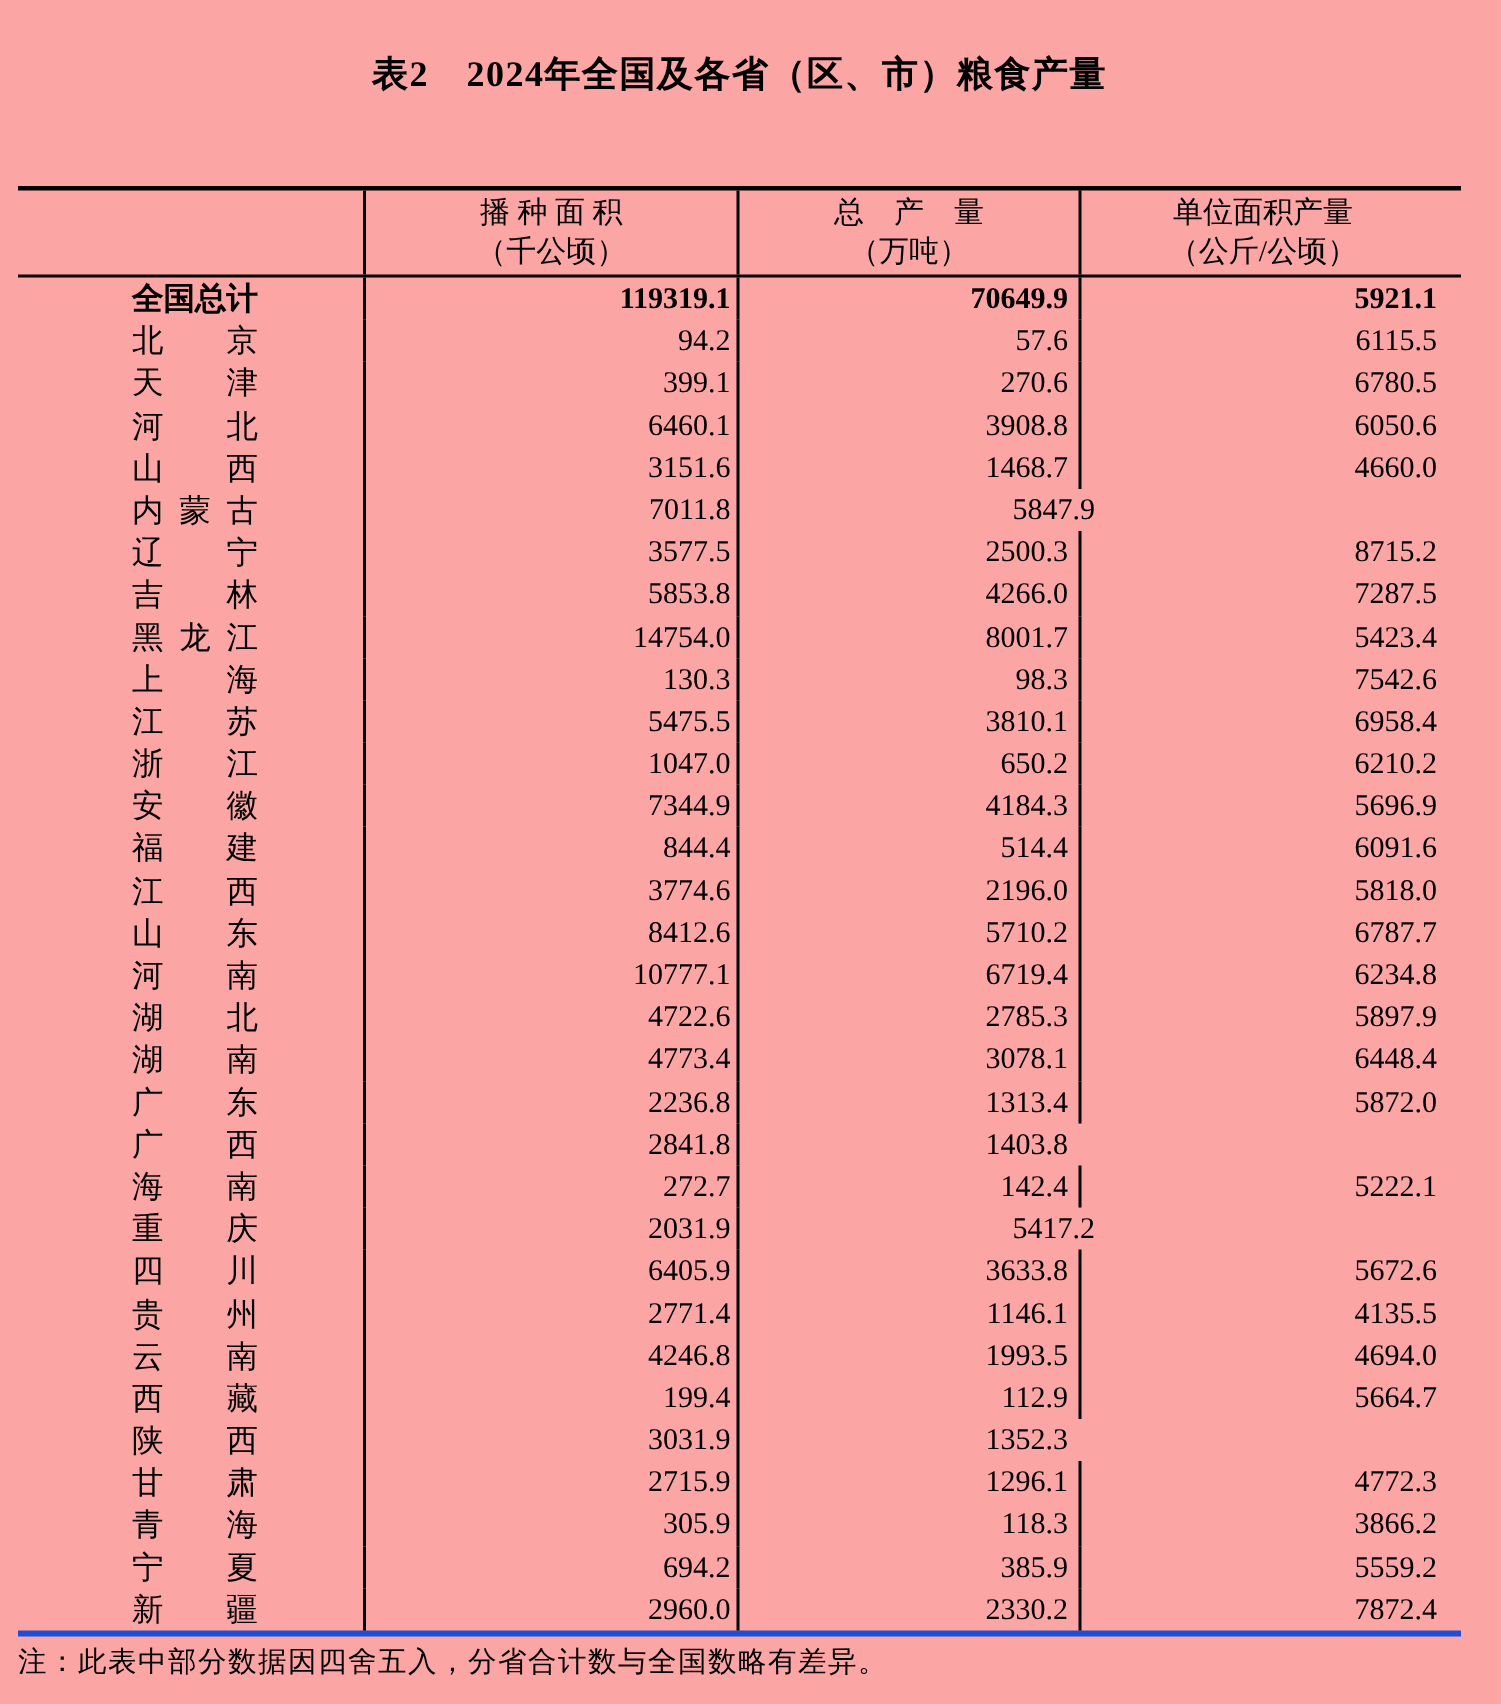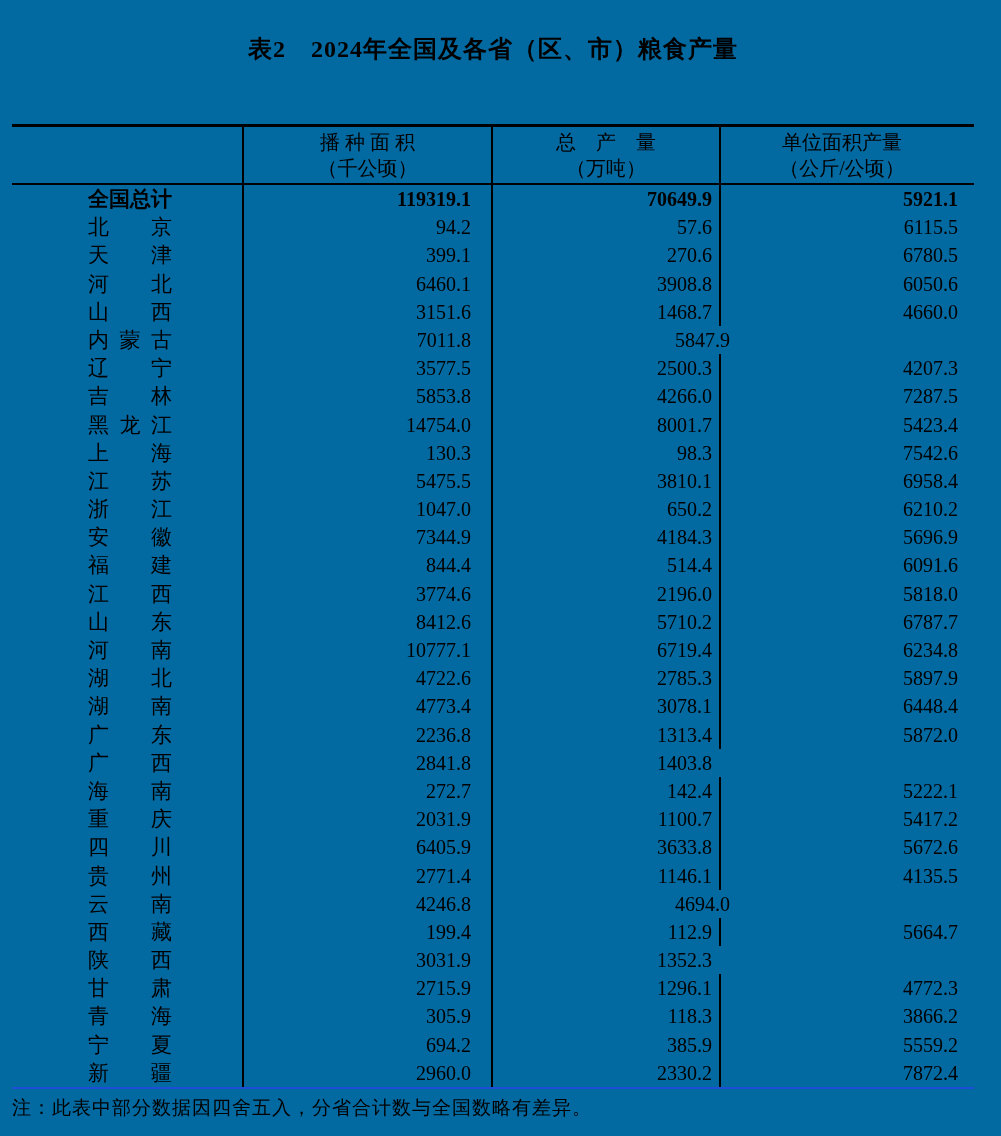--- a/index.html
+++ b/index.html
@@ -10,41 +10,41 @@
   body {
     width: 1001px;
     height: 1136px;
     font-family: "Liberation Serif", "DejaVu Serif", serif;
     color: #000000;
   }
   .page {
     position: relative;
     width: 1001px;
     height: 1136px;
-    background: #0369a1;
+    background: #fca5a5;
     overflow: hidden;
   }
   .doc-title {
     position: absolute;
     top: 33px;
     left: 12px;
     width: 962px;
     text-align: center;
     font-size: 24px;
     font-weight: bold;
     letter-spacing: 1px;
     white-space: nowrap;
   }
   .grain-table {
     position: absolute;
     left: 12px;
     top: 124px;
     width: 962px;
     border-top: 3px solid #000;
-    border-bottom: 2px solid #1d4ed8;
+    border-bottom: 4px solid #1d4ed8;
     box-sizing: content-box;
   }
   .header-row {
     display: flex;
     height: 56px;
     border-bottom: 2px solid #000;
   }
   .body-rows .data-row {
     display: flex;
     height: 28.2px;
@@ -76,21 +76,21 @@
   .region-name {
     display: inline-block;
     width: 84px;
     text-align: justify;
     text-align-last: justify;
   }
   .num-cell {
     text-align: right;
     font-size: 20px;
   }
-  .c2.num-cell { padding-right: 20px; }
+  .c2.num-cell { padding-right: 4px; }
   .c3.num-cell { padding-right: 7px; padding-left: 36px; }
   .c4.num-cell { padding-right: 5px; }
   .data-row.bold { font-weight: bold; }
   .table-note {
     position: absolute;
     left: 12px;
     top: 1095px;
     width: 980px;
     font-size: 19px;
     letter-spacing: 1px;
@@ -175,21 +175,21 @@
     <div class="cell c2 num-cell">7011.8</div>
     <div class="cell c4 num-cell">5847.9</div>
   </div>
 
   <div class="data-row">
     <div class="cell c1 region-cell">
       <span class="region-name">辽宁</span>
     </div>
     <div class="cell c2 num-cell">3577.5</div>
     <div class="cell c3 num-cell">2500.3</div>
-    <div class="cell c4 num-cell">4207.3</div>
+    <div class="cell c4 num-cell">8715.2</div>
   </div>
 
   <div class="data-row">
     <div class="cell c1 region-cell">
       <span class="region-name">吉林</span>
     </div>
     <div class="cell c2 num-cell">5853.8</div>
     <div class="cell c3 num-cell">4266.0</div>
     <div class="cell c4 num-cell">7287.5</div>
   </div>
@@ -317,21 +317,20 @@
     <div class="cell c2 num-cell">272.7</div>
     <div class="cell c3 num-cell">142.4</div>
     <div class="cell c4 num-cell">5222.1</div>
   </div>
 
   <div class="data-row">
     <div class="cell c1 region-cell">
       <span class="region-name">重庆</span>
     </div>
     <div class="cell c2 num-cell">2031.9</div>
-    <div class="cell c3 num-cell">1100.7</div>
     <div class="cell c4 num-cell">5417.2</div>
   </div>
 
   <div class="data-row">
     <div class="cell c1 region-cell">
       <span class="region-name">四川</span>
     </div>
     <div class="cell c2 num-cell">6405.9</div>
     <div class="cell c3 num-cell">3633.8</div>
     <div class="cell c4 num-cell">5672.6</div>
@@ -344,20 +343,21 @@
     <div class="cell c2 num-cell">2771.4</div>
     <div class="cell c3 num-cell">1146.1</div>
     <div class="cell c4 num-cell">4135.5</div>
   </div>
 
   <div class="data-row">
     <div class="cell c1 region-cell">
       <span class="region-name">云南</span>
     </div>
     <div class="cell c2 num-cell">4246.8</div>
+    <div class="cell c3 num-cell">1993.5</div>
     <div class="cell c4 num-cell">4694.0</div>
   </div>
 
   <div class="data-row">
     <div class="cell c1 region-cell">
       <span class="region-name">西藏</span>
     </div>
     <div class="cell c2 num-cell">199.4</div>
     <div class="cell c3 num-cell">112.9</div>
     <div class="cell c4 num-cell">5664.7</div>

